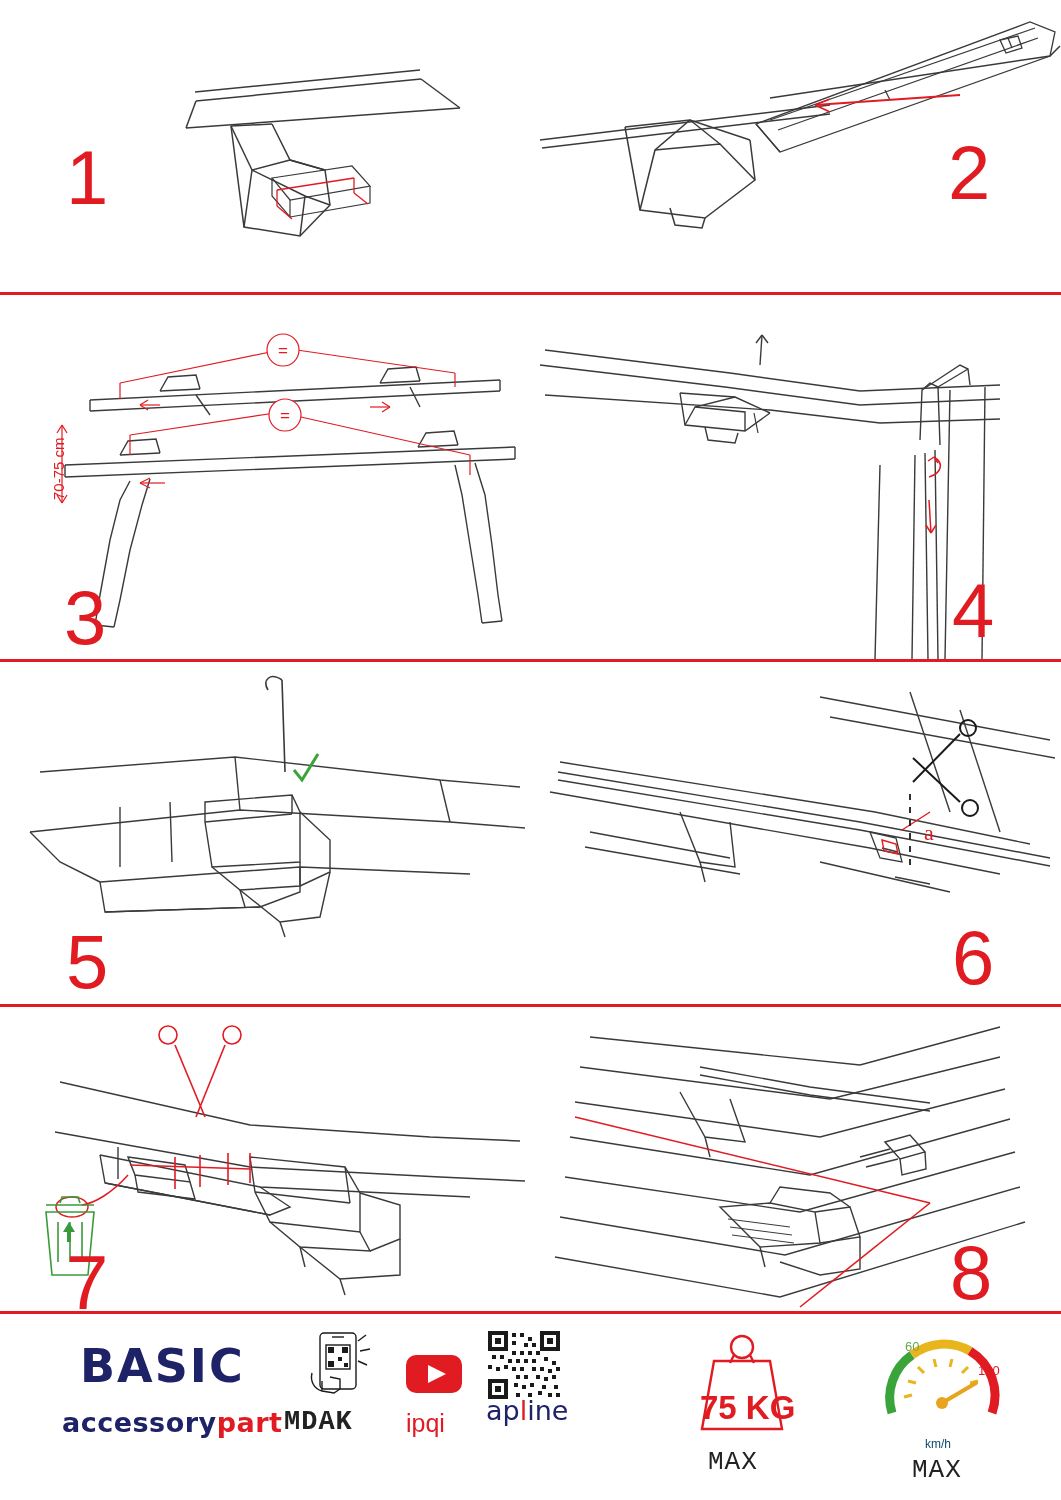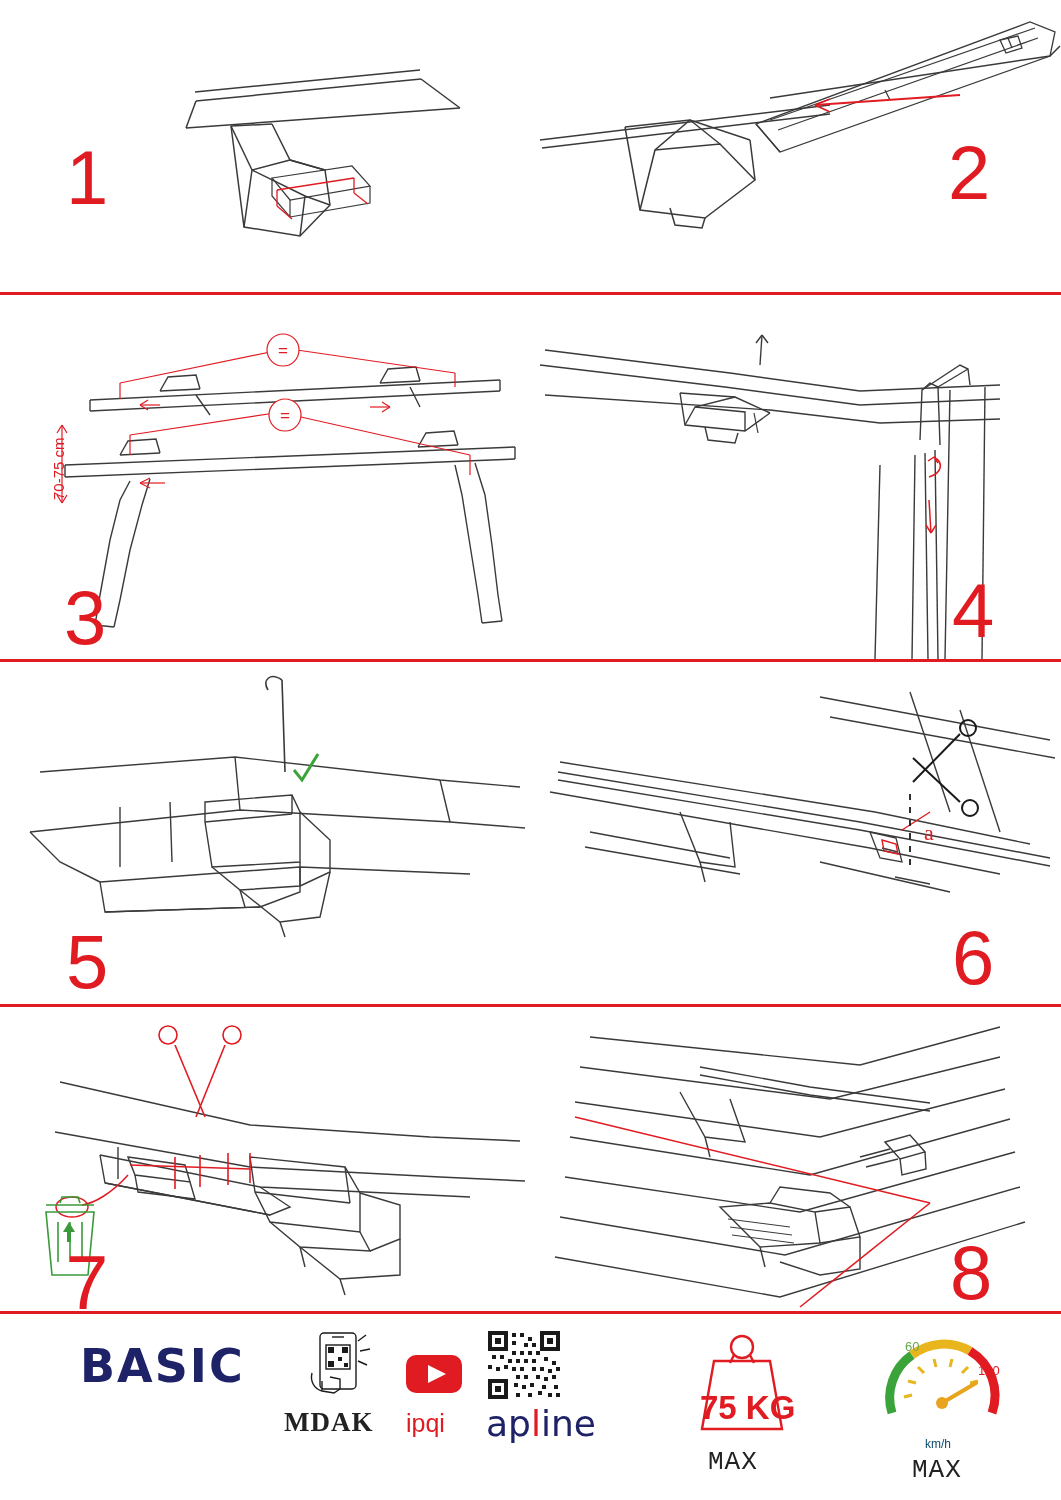--- a/index.html
+++ b/index.html
@@ -93,40 +93,40 @@
     font-weight: bold;
     letter-spacing: 0.5px;
     color: #1e2266;
   }
   .brand-accessory .part { color: #e11b22; }
 
   .brand-mdak {
     position: absolute;
     left: 284px;
     top: 96px;
-    font-family: Liberation Serif, serif;
+    font-family: Liberation Mono, monospace;
     font-size: 27px;
     font-weight: bold;
     color: #222;
     letter-spacing: 1px;
   }
   .brand-ipqi {
     position: absolute;
     left: 406px;
     top: 98px;
     font-family: Liberation Sans, sans-serif;
     font-size: 25px;
     color: #e11b22;
   }
   .brand-apline {
     position: absolute;
     left: 486px;
-    top: 92px;
+    top: 84px;
     font-family: "DejaVu Sans", sans-serif;
-    font-size: 36px;
+    font-size: 27px;
     color: #1e2266;
   }
   .brand-apline .ell { color: #e11b22; }
 
   .max-label {
     position: absolute;
     font-family: Liberation Mono, monospace;
     font-size: 26px;
     color: #222;
     letter-spacing: 1px;
@@ -484,20 +484,21 @@
     </svg>
     <div class="step-num" style="left:420px;top:228px;">8</div>
   </div>
 
   <div class="rule r4"></div>
 
   <div class="footer">
 
     <div class="brand-basic">BASIC</div>
 
+    <div class="brand-accessory"><span>accessory</span><span class="part">part</span></div>
 
     <svg style="position:absolute;left:300px;top:18px;" width="80" height="72" viewBox="0 0 80 72">
       <g fill="none" stroke="#1a1a1a" stroke-width="1.4">
         <rect x="20" y="4" width="36" height="56" rx="4"></rect>
         <path d="M32 8 L44 8"></path>
         <rect x="26" y="16" width="24" height="24"></rect>
         <path d="M58 12 L66 6"></path>
         <path d="M60 22 L70 20"></path>
         <path d="M58 32 L67 36"></path>
         <path d="M12 44 C10 52 14 60 22 62 L34 64 L40 60 L40 50 L30 48"></path>

